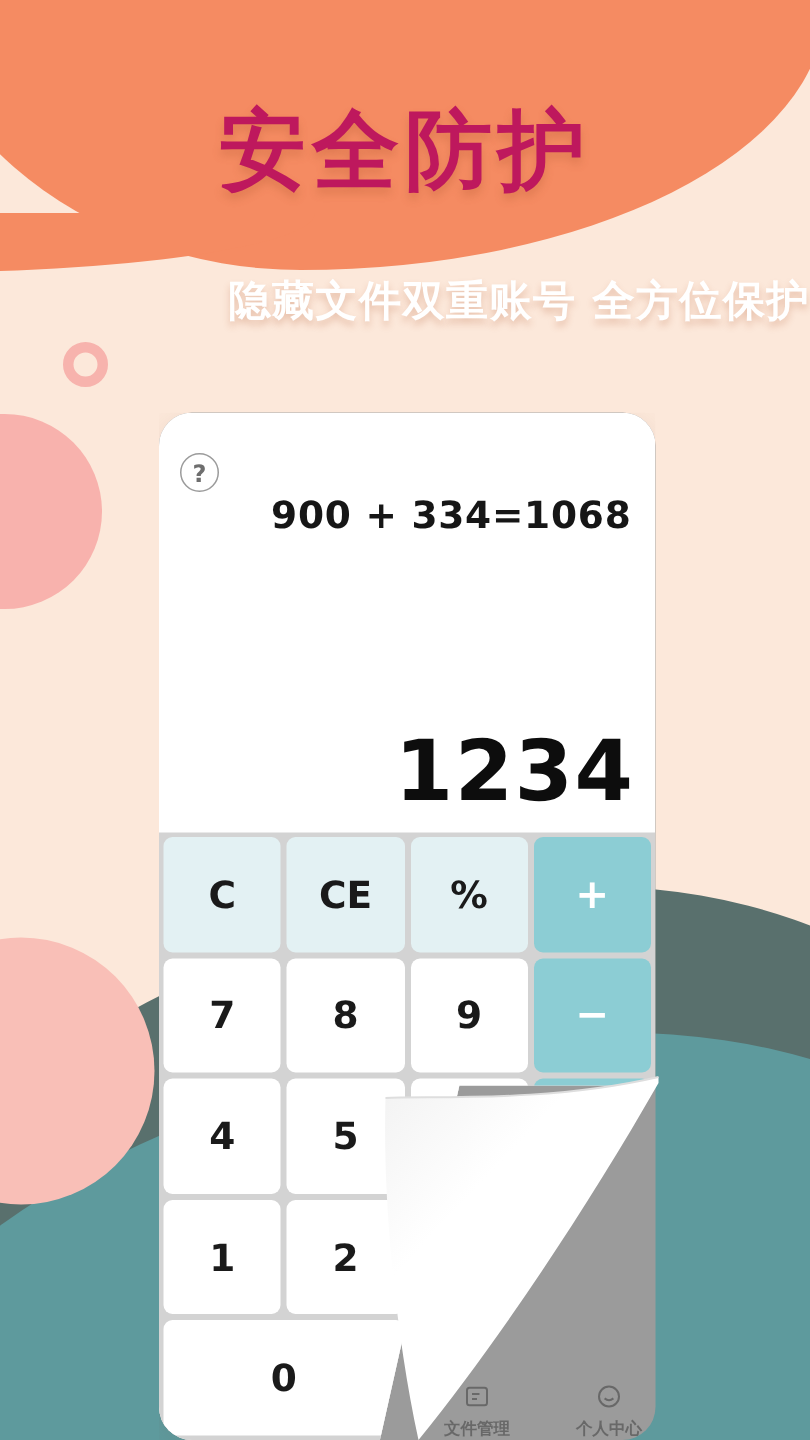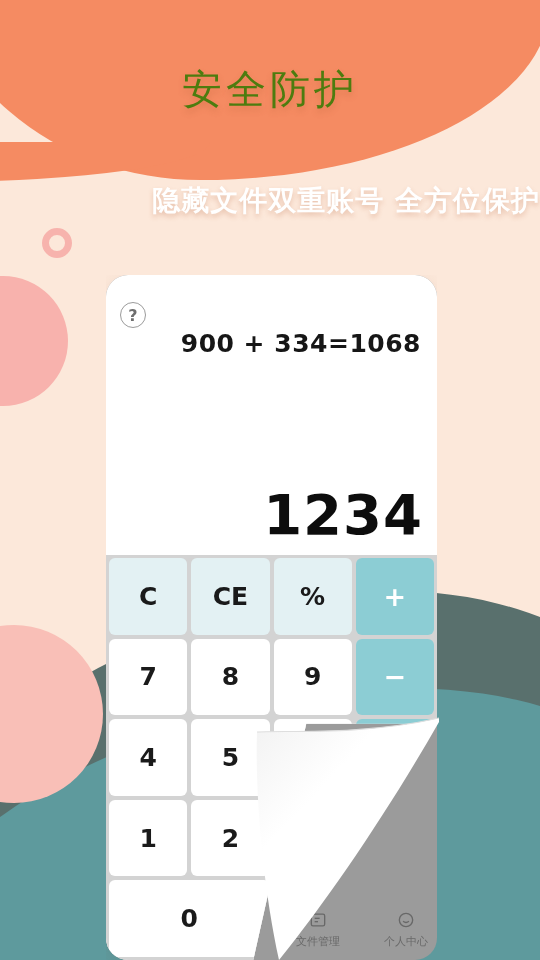--- a/index.html
+++ b/index.html
@@ -106,23 +106,23 @@
     transform: rotate(-11deg);
   }
 
   
   .headline {
     position: absolute;
     left: 0;
     right: 0;
     top: 62px;
     text-align: center;
-    font-size: 40px;
-    font-weight: normal;
-    color: #4d7c0f;
+    font-size: 58px;
+    font-weight: bold;
+    color: #be185d;
     letter-spacing: 4px;
     text-shadow: 0 4px 6px rgba(180, 90, 50, 0.30);
     font-family: "DejaVu Sans", "Liberation Sans", sans-serif;
   }
   .subhead {
     position: absolute;
     left: 0;
     right: 0;
     top: 182px;
     text-align: right;
@@ -145,25 +145,26 @@
     background: #9b9b9b;
     overflow: hidden;
   }
   .hidden-nav {
     position: absolute;
     left: 0;
     right: 0;
     bottom: 0;
     height: 62px;
     display: flex;
-    align-items: center;
+    align-items: flex-end;
     justify-content: flex-start;
     padding-left: 190px;
     box-sizing: border-box;
     gap: 44px;
+    font-weight: bold;
   }
   .hidden-nav-item {
     display: flex;
     flex-direction: column;
     align-items: center;
     gap: 4px;
     opacity: 0.62;
   }
   .hidden-nav-item svg { display: block; }
   .hidden-nav-label {

